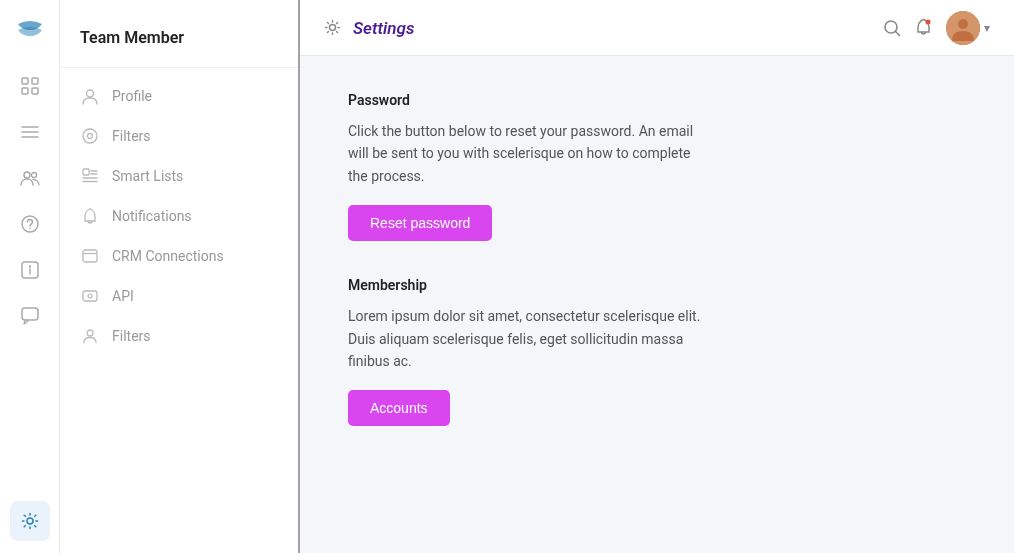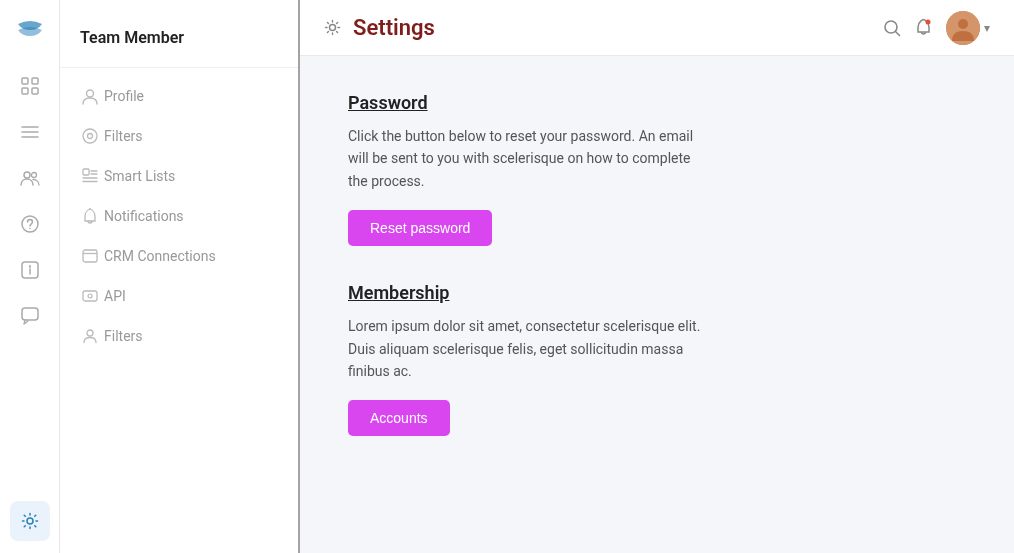--- a/index.html
+++ b/index.html
@@ -52,21 +52,21 @@
       padding: 12px 20px 20px;
     }
     .sidebar-divider {
       height: 1px;
       background: #eee;
       margin: 0 0 8px;
     }
     .sidebar-item {
       display: flex;
       align-items: center;
-      gap: 4px;
+      gap: 12px;
       padding: 10px 20px;
       cursor: pointer;
       color: #999;
       font-size: 14px;
       text-align: center;
     }
     .sidebar-item .s-icon {
       width: 20px;
       height: 20px;
       display: flex;
@@ -90,24 +90,25 @@
       align-items: center;
       padding: 0 24px;
       gap: 8px;
     }
     .topbar-settings-icon {
       color: #888;
       font-size: 17px;
       margin-right: 4px;
     }
     .topbar-title {
-      font-size: 22px;
+      font-size: 17px;
       font-weight: 600;
-      color: #7f1d1d;
+      color: #4c1d95;
       flex: 1;
+      font-style: italic;
     }
     .topbar-actions {
       display: flex;
       align-items: center;
       gap: 14px;
     }
     .topbar-icon-btn {
       color: #888;
       font-size: 18px;
       cursor: pointer;
@@ -137,25 +138,24 @@
     .content {
       flex: 1;
       padding: 36px 48px;
       overflow-y: auto;
       background: #f5f6fa;
     }
     .section {
       margin-bottom: 36px;
     }
     .section-title {
-      font-size: 18px;
+      font-size: 14px;
       font-weight: 600;
       color: #222;
       margin-bottom: 12px;
-      text-decoration: underline;
     }
     .section-desc {
       font-size: 14px;
       color: #555;
       line-height: 1.6;
       margin-bottom: 18px;
       max-width: 360px;
     }
     .btn-primary {
       background: #d946ef;

